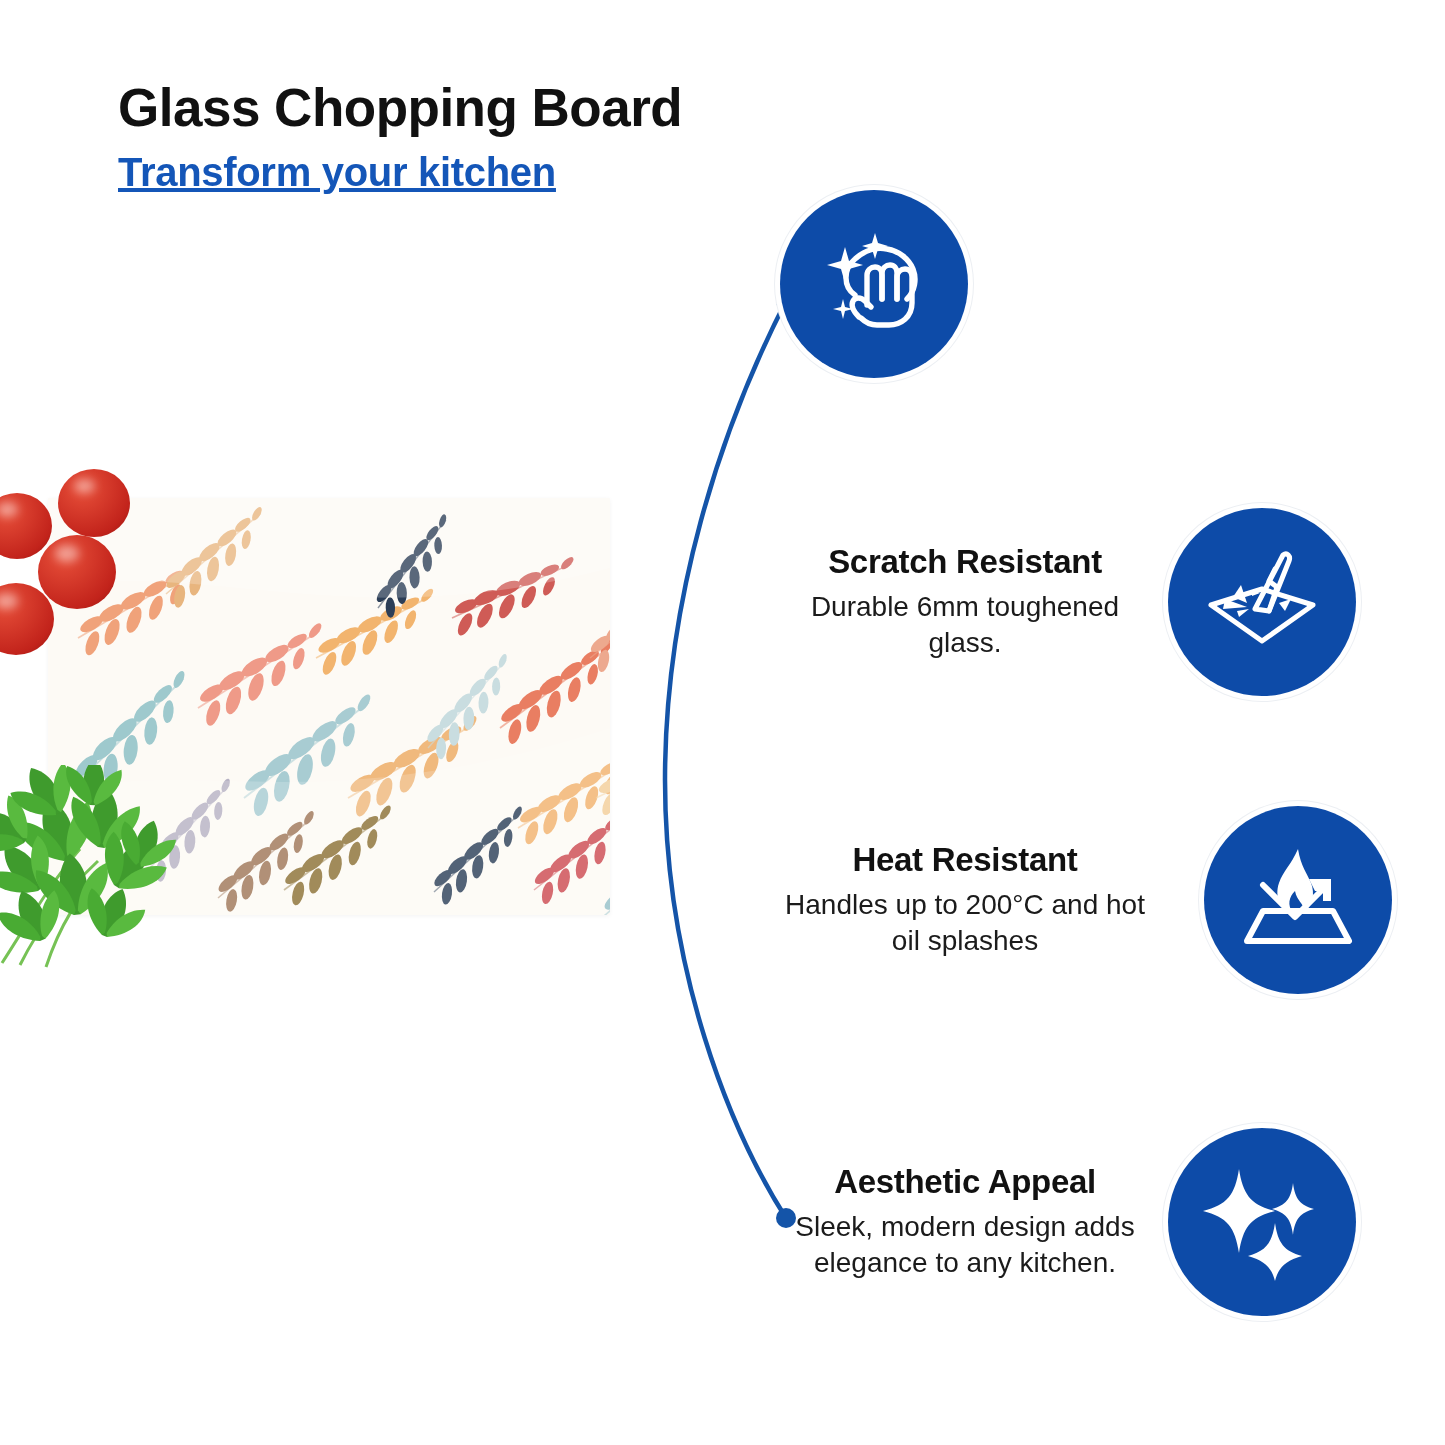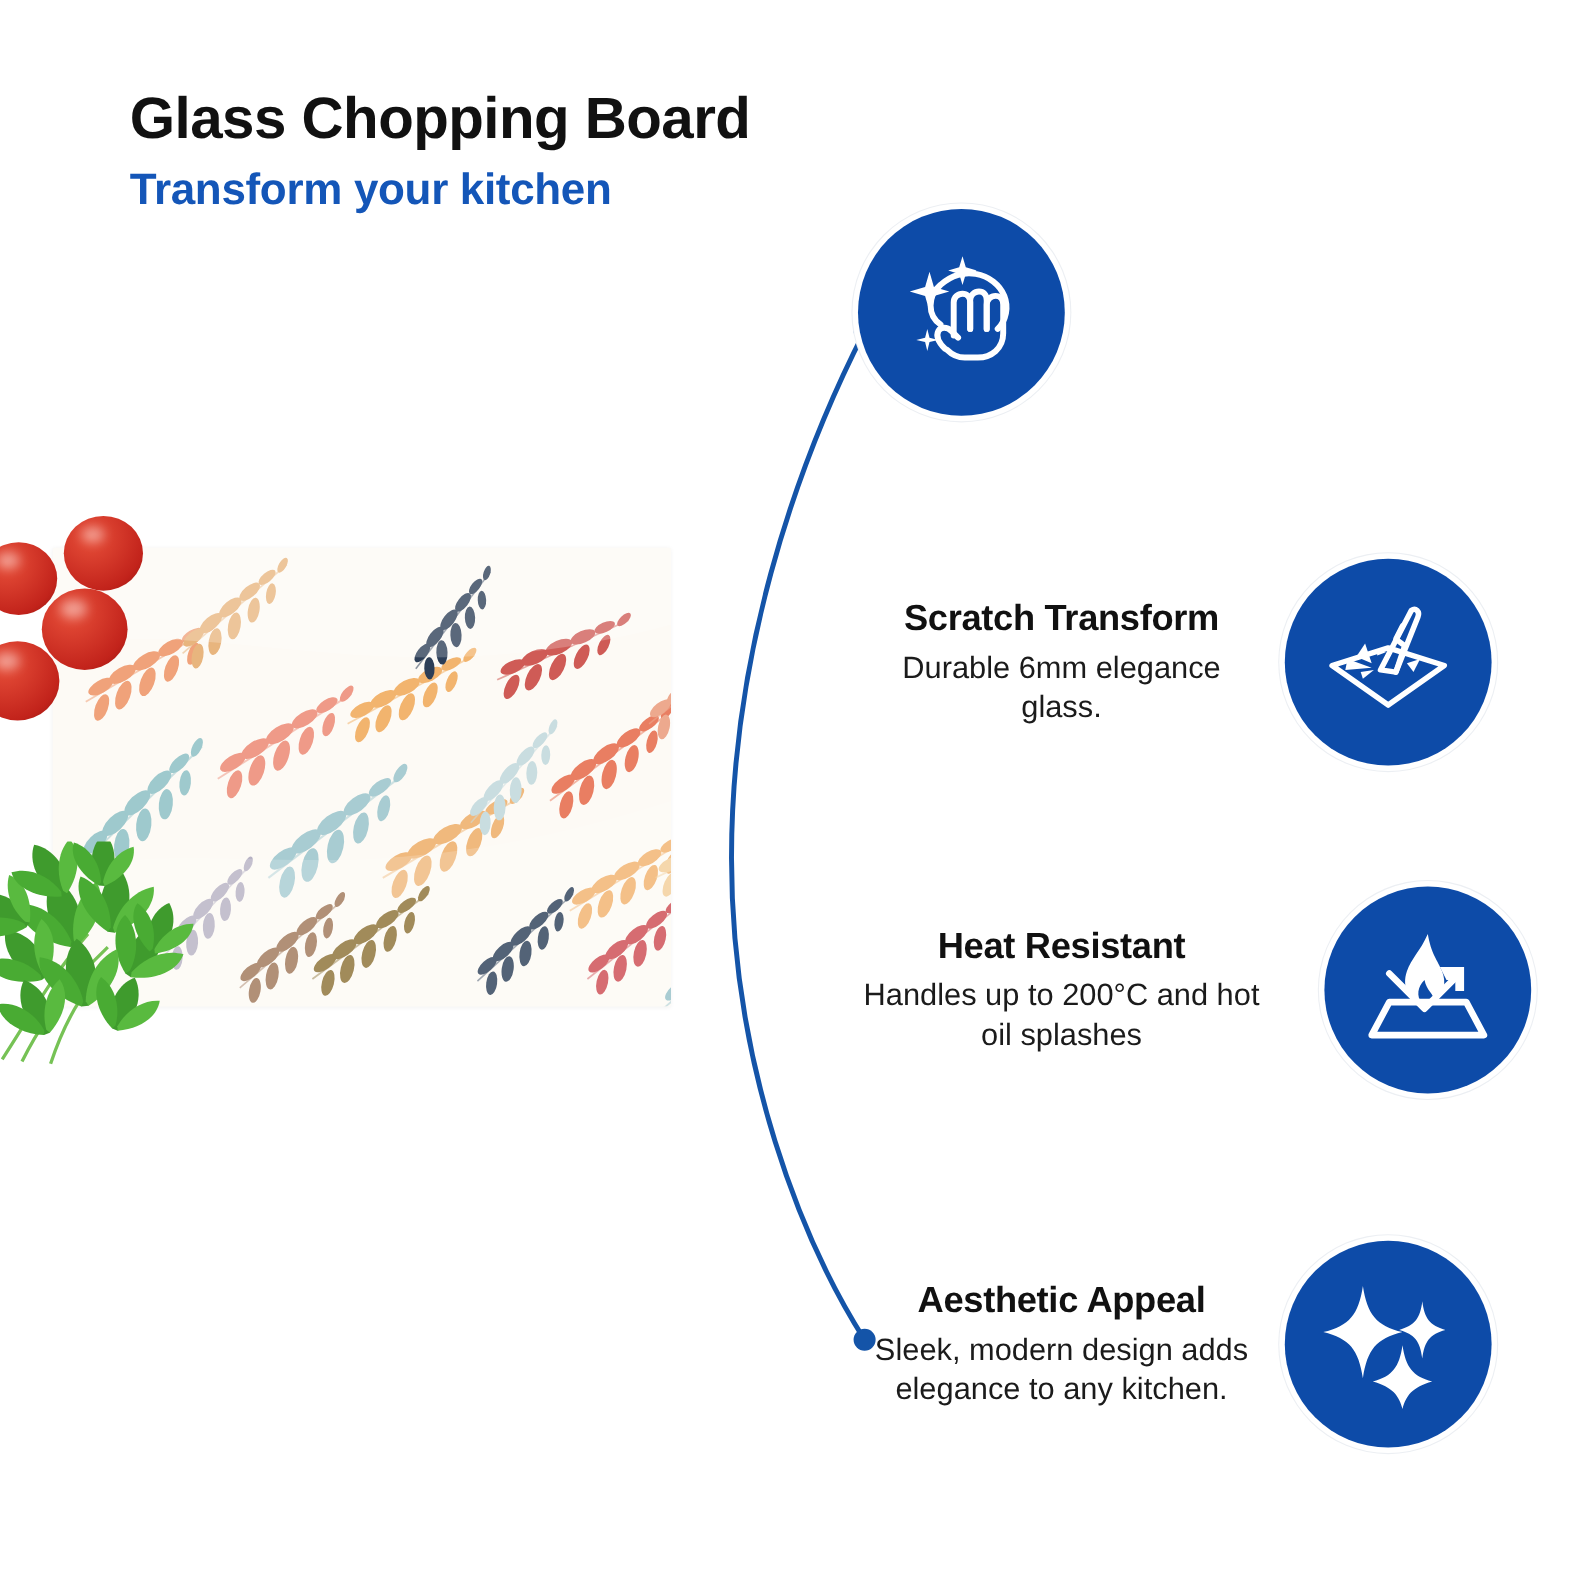--- a/index.html
+++ b/index.html
@@ -16,20 +16,21 @@
   .header{position:absolute;left:118px;top:80px;width:760px;}
   .title{
     font-size:53px;font-weight:700;color:#111111;
     letter-spacing:-0.5px;line-height:1.05;margin:0;
     white-space:nowrap;
   }
   .subtitle{
     font-size:40px;font-weight:700;color:#1456b8;
     letter-spacing:-0.3px;line-height:1.1;margin:14px 0 0 0;
     white-space:nowrap;
+    text-decoration:underline;
   }
 
   
   .product{position:absolute;left:0px;top:455px;width:640px;height:520px;}
   .board{
     position:absolute;left:48px;top:43px;width:562px;height:417px;
     background:#fdfaf6;overflow:hidden;border-radius:2px;
     box-shadow:0 1px 4px rgba(0,0,0,0.05);
   }
   .board svg{display:block;width:100%;height:100%;}
@@ -252,22 +253,22 @@
         </g>
         <path d="M30,22 L34,36 L48,40 L34,44 L30,58 L26,44 L12,40 L26,36 Z" fill="#ffffff"></path>
         <path d="M60,8 L63,18 L73,21 L63,24 L60,34 L57,24 L47,21 L57,18 Z" fill="#ffffff"></path>
         <path d="M28,74 L30,82 L38,84 L30,86 L28,94 L26,86 L18,84 L26,82 Z" fill="#ffffff"></path>
       </svg>
     </div>
   </div>
 
   <div class="feature" id="f2">
     <div class="textcol">
-      <div class="f-title">Scratch Transform</div>
-      <div class="f-desc">Durable 6mm elegance glass.</div>
+      <div class="f-title">Scratch Resistant</div>
+      <div class="f-desc">Durable 6mm toughened glass.</div>
     </div>
     <div class="badge">
       <svg width="118" height="118" viewBox="0 0 118 118">
         <g fill="none" stroke="#ffffff" stroke-width="5" stroke-linejoin="round" stroke-linecap="round">
           <path d="M8,62 L59,46 L110,62 L59,98 Z"></path>
           <path d="M52,66 L66,68 L86,18 C88,13 84,9 80,12 Z"></path>
           <path d="M66,68 L74,44 L66,38 L72,26"></path>
         </g>
         <g fill="#ffffff">
           <path d="M38,42 L44,60 L30,54 Z"></path>

